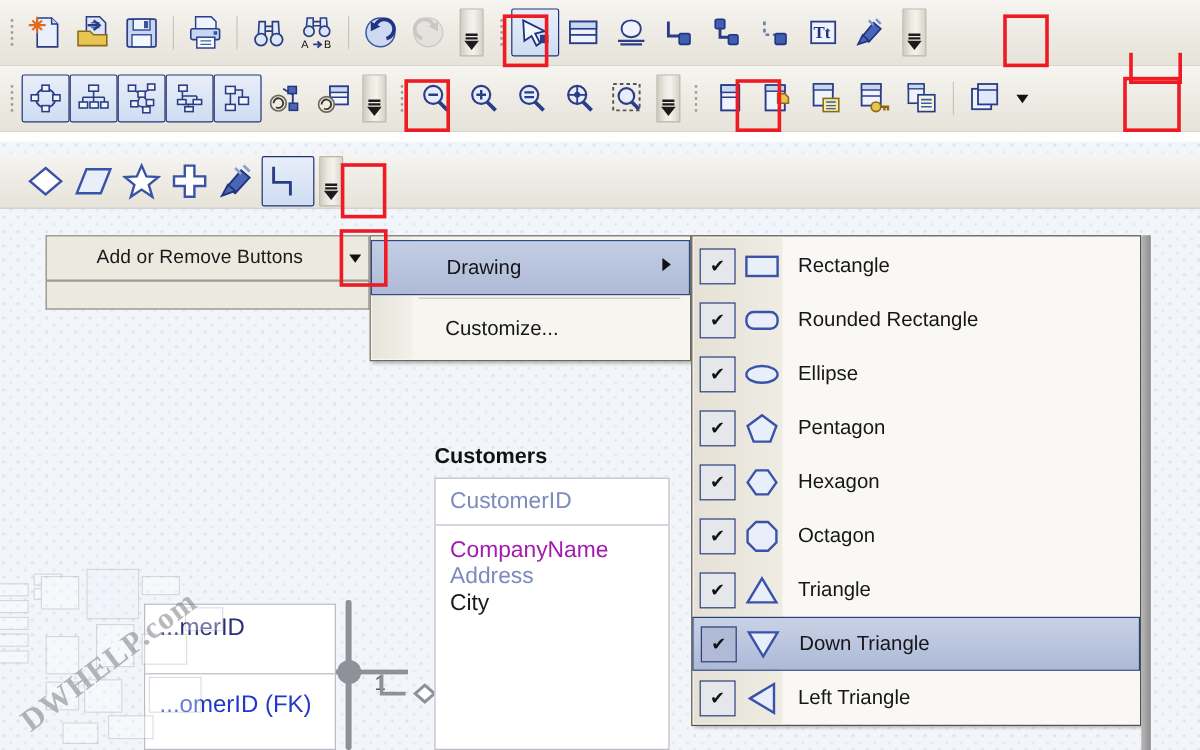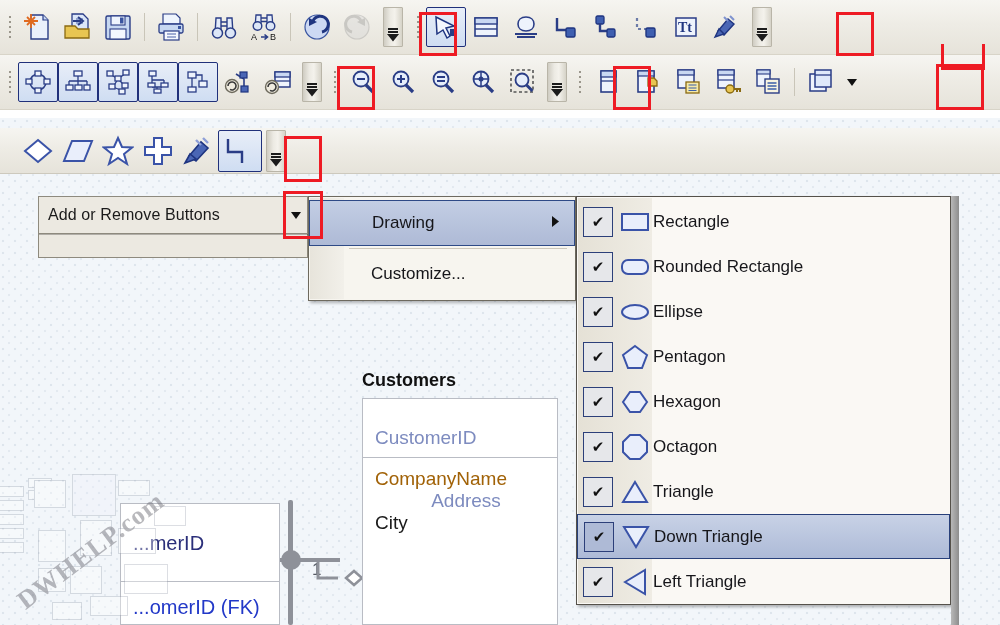--- a/index.html
+++ b/index.html
@@ -54,21 +54,21 @@
   
   .redbox{position:absolute;border:3px solid #ee1b24;box-sizing:border-box;z-index:40;pointer-events:none;}
 
   
   #arb{
     position:absolute;left:38px;top:196px;width:270px;height:38px;z-index:25;
     background:#ece9e1;border:1px solid #8e8a7e;box-shadow:1px 1px 0 rgba(0,0,0,.25);
     display:flex;align-items:center;box-sizing:border-box;
   }
   #arb .arb-label{
-    flex:1;font-size:16px;color:#1a1a1a;padding-left:9px;letter-spacing:.1px;white-space:nowrap;
+    flex:1;font-size:16px;color:#1a1a1a;padding-left:9px;letter-spacing:.1px;white-space:nowrap;text-align:center;
   }
   #arb .arb-arrow{width:22px;display:flex;align-items:center;justify-content:center;}
   #arb-shadowpanel{
     position:absolute;left:38px;top:234px;width:270px;height:24px;z-index:24;
     background:#ece9e1;border:1px solid #8e8a7e;border-top:none;box-sizing:border-box;
   }
 
   #menu{
     position:absolute;left:308px;top:196px;width:268px;z-index:26;
     background:#f7f5ef;border:1px solid #6e6a5f;box-shadow:2px 2px 3px rgba(0,0,0,.28);
@@ -94,42 +94,42 @@
   #submenu .sgutter{position:absolute;left:1px;top:1px;bottom:1px;width:74px;
     background:linear-gradient(to right,#e5e1d6,#efece4);}
   .sitem{position:relative;height:45px;display:flex;align-items:center;box-sizing:border-box;z-index:2;}
   .sitem.sel{background:linear-gradient(to bottom,#c8d2e6,#adbad7);border:1px solid #28407a;}
   .chk{
     width:30px;height:30px;margin-left:6px;flex:none;box-sizing:border-box;
     border:1px solid #2c3f79;background:#e6e7ea;display:flex;align-items:center;justify-content:center;
   }
   .sitem.sel .chk{background:#aebad6;}
   .sicon{width:36px;height:36px;margin-left:4px;flex:none;display:flex;align-items:center;justify-content:center;}
-  .slabel{font-size:17px;color:#16161a;white-space:nowrap;}
+  .slabel{font-size:17px;color:#16161a;padding-left:12px;white-space:nowrap;}
 
   
   #subscroll{position:absolute;left:951px;top:196px;width:8px;height:429px;z-index:28;
     background:linear-gradient(to right,#b8b8b8,#8d8d8d);}
 
   
   .ent-title{position:absolute;font-weight:bold;font-size:18px;color:#111;white-space:nowrap;}
   .ent{
     position:absolute;background:#ffffff;border:1px solid #b9bcc4;box-sizing:border-box;
   }
-  .ent .pk{padding:8px 0 8px 12px;font-size:19px;color:#7d8bbf;white-space:nowrap;margin-top:20px;}
+  .ent .pk{padding:8px 0 8px 12px;font-size:19px;color:#7d8bbf;white-space:nowrap;}
   .ent .hr{height:1px;background:#b9bcc4;}
   .ent .fields{padding:10px 0 6px 12px;}
   .ent .fields div{font-size:19px;line-height:1.16;white-space:nowrap;}
 
   #cust{left:362px;top:398px;width:196px;height:227px;}
   #cust-title{left:362px;top:370px;}
-  #cust .f0{color:#a16207;}
+  #cust .f0{color:#a21caf;}
   #cust .f1{color:#7d8bbf;}
   #cust .f2{color:#7d8bbf;}
-  #cust .f3{color:#7d8bbf;text-align:center;}
+  #cust .f3{color:#7d8bbf;}
   #cust .f4{color:#1a1a1a;}
 
   #ord{left:120px;top:503px;width:160px;height:122px;}
   #ord .pk{font-size:20px;color:#2b2f7a;}
   #ord .fk{padding:14px 0 8px 12px;font-size:20px;color:#2238c8;white-space:nowrap;}
 
   
   .conn{position:absolute;background:#8e9199;}
   .card{position:absolute;font-size:17px;color:#555a63;}
 

